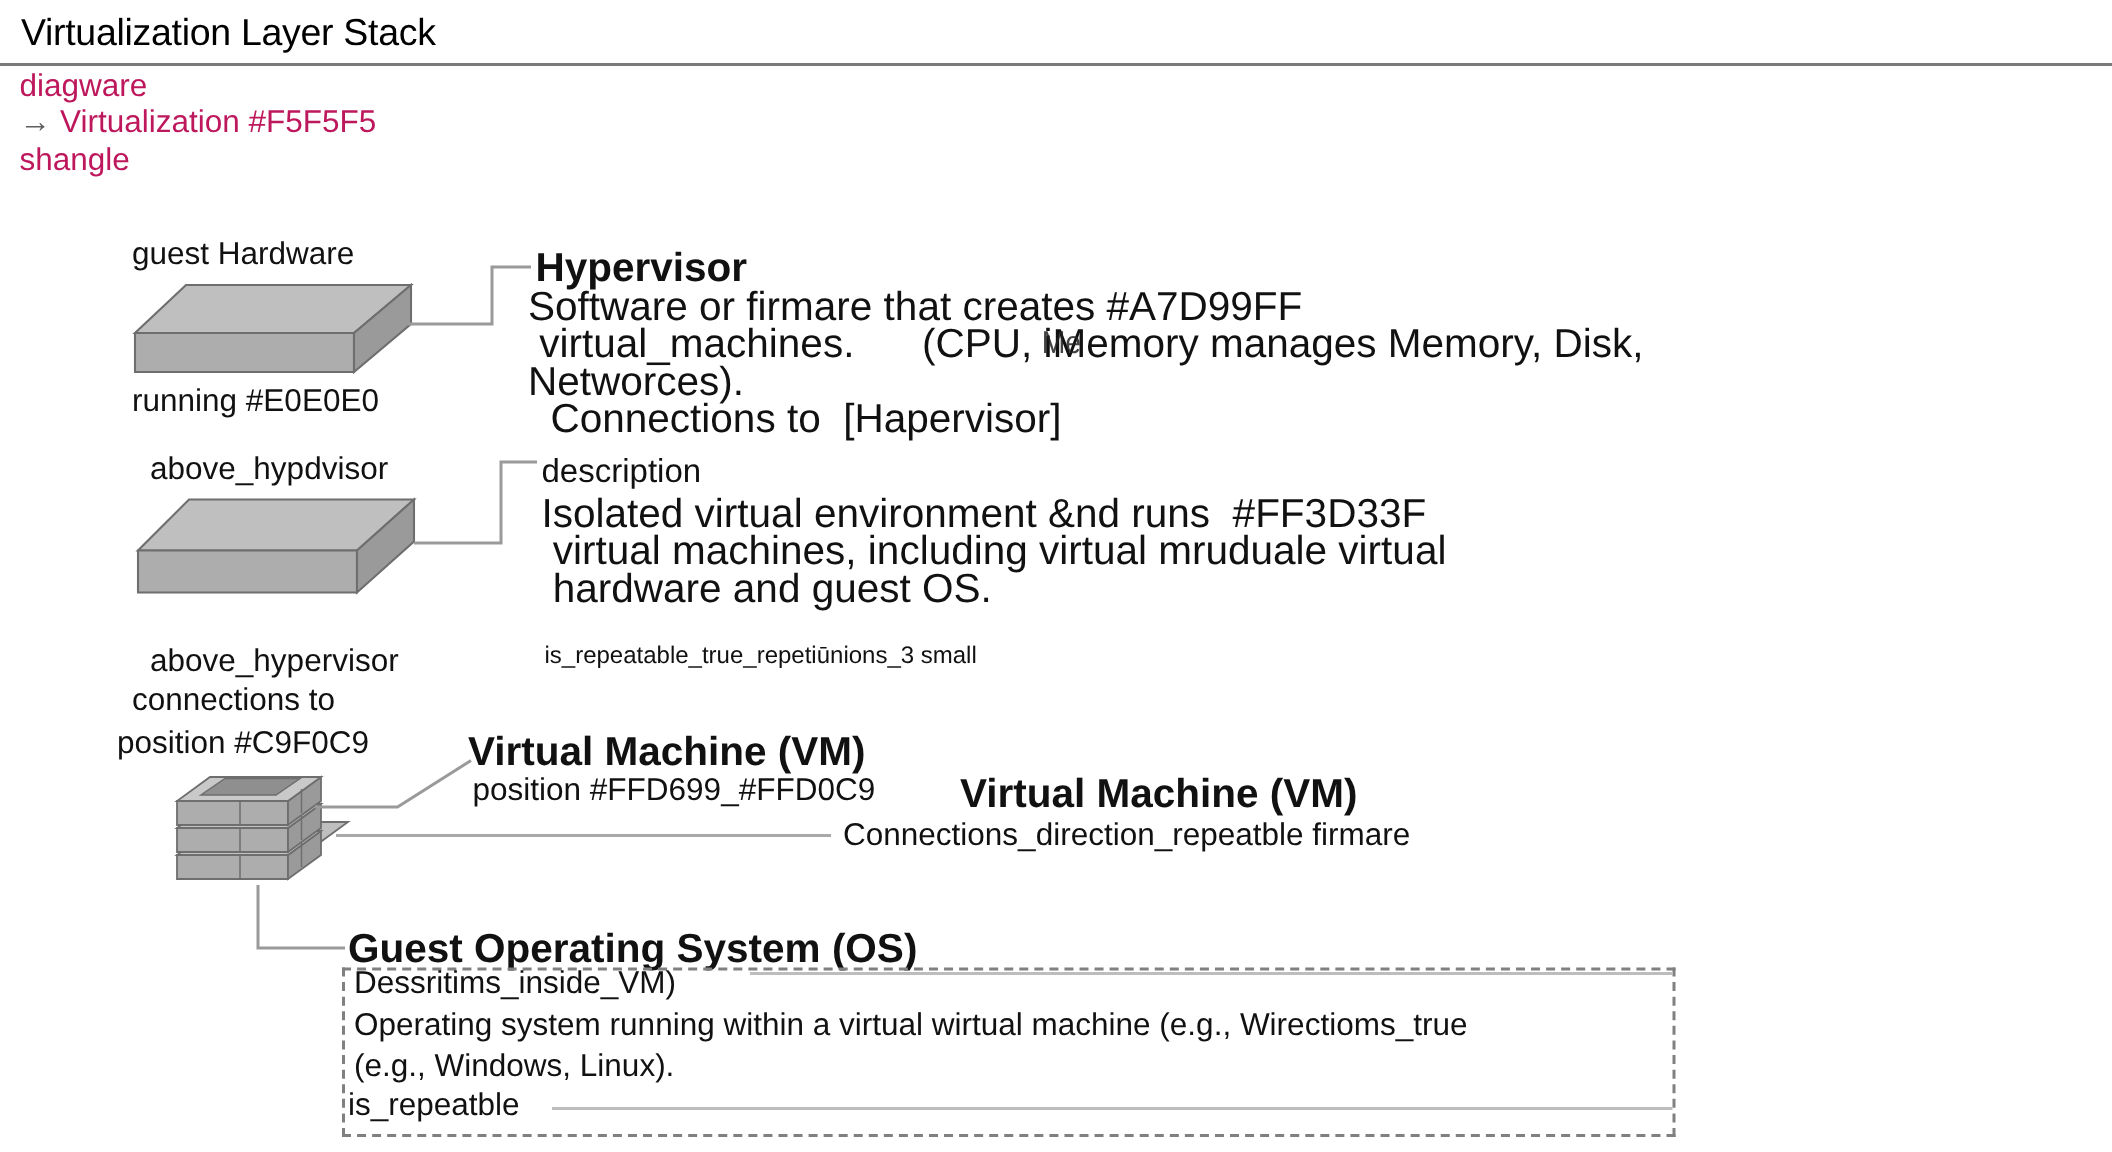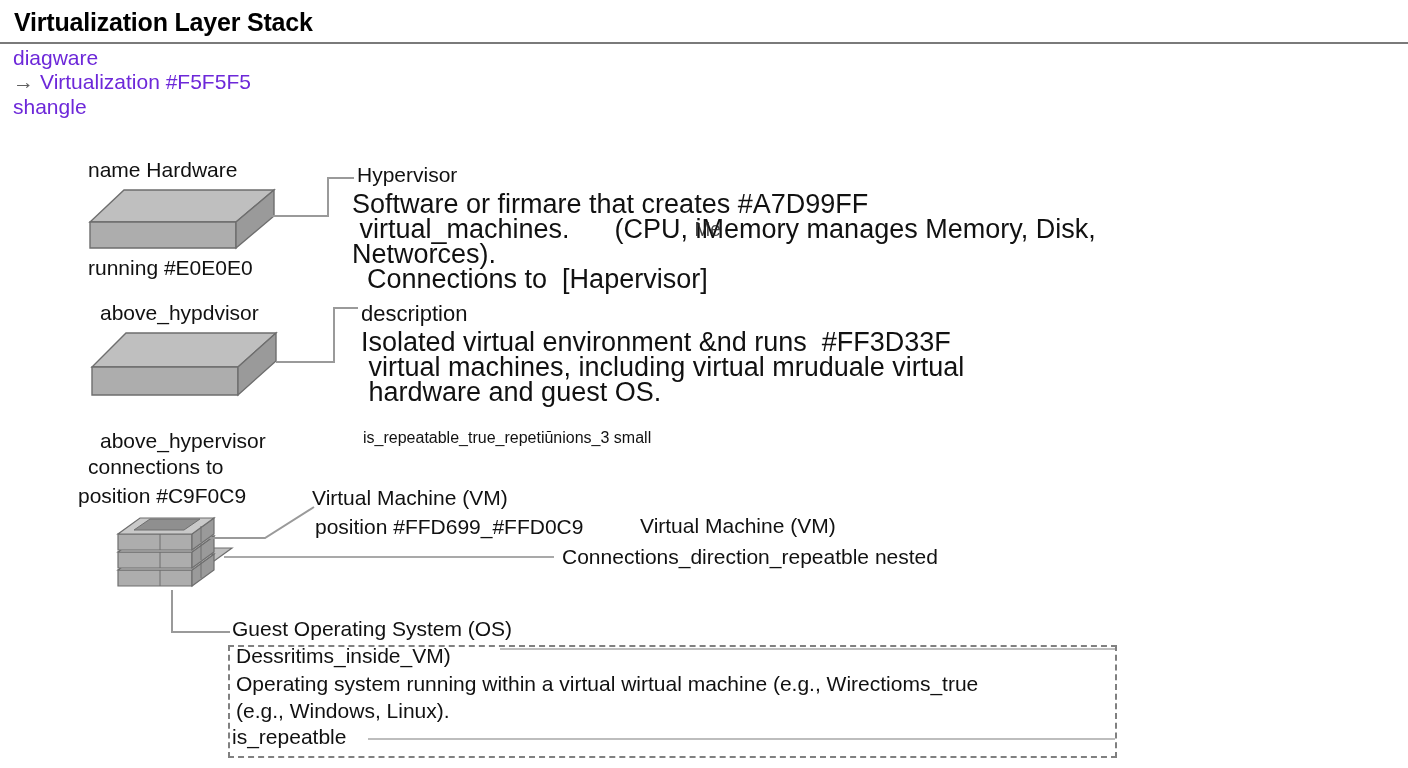--- a/index.html
+++ b/index.html
@@ -18,35 +18,35 @@
     -webkit-font-smoothing: antialiased;
   }
 
   .abs { position: absolute; }
 
   
   #page-title {
     left: 14px;
     top: 8px;
     font-size: 25px;
-    font-weight: bold;
+    font-weight: normal;
     letter-spacing: -0.2px;
     white-space: nowrap;
   }
   #title-rule {
     left: 0px;
     top: 42px;
     width: 1408px;
     height: 2px;
     background: #7a7a7a;
   }
   .crumb {
     font-size: 21px;
     white-space: nowrap;
-    color: #6d28d9;
+    color: #be185d;
   }
   #crumb-0 { left: 13px; top: 46px; }
   #crumb-1 { left: 40px; top: 70px; }
   #crumb-2 { left: 13px; top: 95px; }
   #crumb-arrow {
     left: 13px; top: 70px;
     font-size: 21px;
     color: #606060;
   }
 
@@ -58,21 +58,21 @@
   .conn { position: absolute; }
   .conn svg { display: block; overflow: visible; }
 
   
   .lbl {
     position: absolute;
     white-space: nowrap;
     font-size: 21px;
     color: #111;
   }
-  .lbl.b { font-weight: normal; font-size: 21px; }
+  .lbl.b { font-weight: bold; font-size: 27px; }
   .lbl.small { font-size: 16px; }
 
   .para {
     position: absolute;
     font-size: 27px;
     line-height: 25px;
     color: #111;
     white-space: pre;
   }
 
@@ -100,21 +100,21 @@
 <div class="abs" id="title-rule"></div>
 
 <div class="abs crumb" id="crumb-0">diagware</div>
 
 <div class="abs" id="crumb-arrow">→</div>
 
 <div class="abs crumb" id="crumb-1">Virtualization #F5F5F5</div>
 
 <div class="abs crumb" id="crumb-2">shangle</div>
 
-<div class="lbl" style="left:88px; top:158px;">name Hardware</div>
+<div class="lbl" style="left:88px; top:158px;">guest Hardware</div>
 
 <div class="slab" style="left:84px; top:186px;">
   <svg width="200" height="70" viewBox="0 0 200 70">
 
     <polygon points="40,4 190,4 152,36 6,36" fill="#BFBFBF" stroke="#6E6E6E" stroke-width="1.4"></polygon>
 
     <polygon points="6,36 152,36 152,62 6,62" fill="#ADADAD" stroke="#6E6E6E" stroke-width="1.4"></polygon>
 
     <polygon points="152,36 190,4 190,30 152,62" fill="#9A9A9A" stroke="#6E6E6E" stroke-width="1.4"></polygon>
   </svg>
@@ -204,21 +204,21 @@
 </div>
 
 <div class="lbl b" style="left:312px; top:486px;">Virtual Machine (VM)</div>
 
 <div class="lbl" style="left:315px; top:515px;"> position #FFD699_#FFD0C9</div>
 
 <div class="lbl b" style="left:640px; top:514px;">Virtual Machine (VM)</div>
 
 <div class="hrule" style="left:224px; top:556px; width:330px;"></div>
 
-<div class="lbl" style="left:562px; top:545px;">Connections_direction_repeatble nested</div>
+<div class="lbl" style="left:562px; top:545px;">Connections_direction_repeatble firmare</div>
 
 <div class="conn" style="left:168px; top:590px;">
   <svg width="80" height="50" viewBox="0 0 80 50">
     <path d="M4,0 L4,42 L62,42" fill="none" stroke="#9a9a9a" stroke-width="2"></path>
   </svg>
 </div>
 
 <div class="lbl b" style="left:232px; top:617px;">Guest Operating System (OS)</div>
 
 <div id="guest-os-box"></div>

